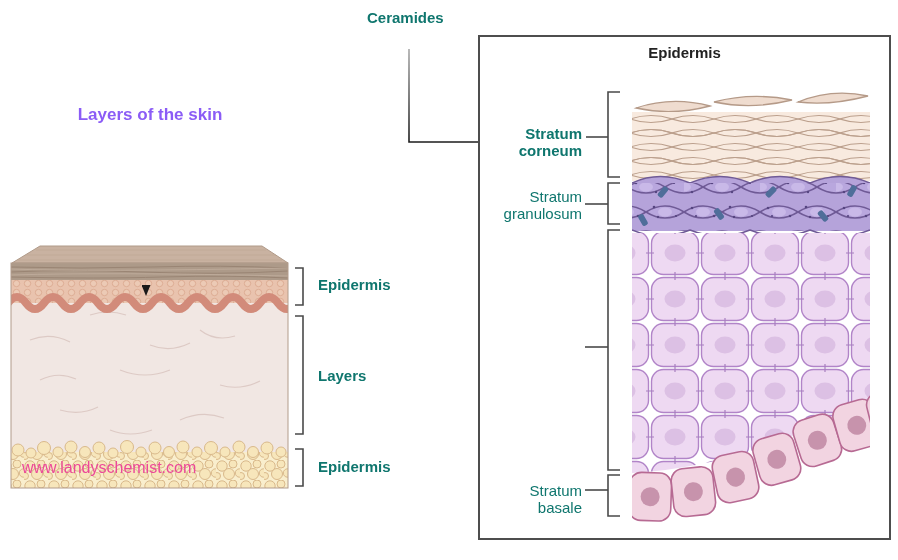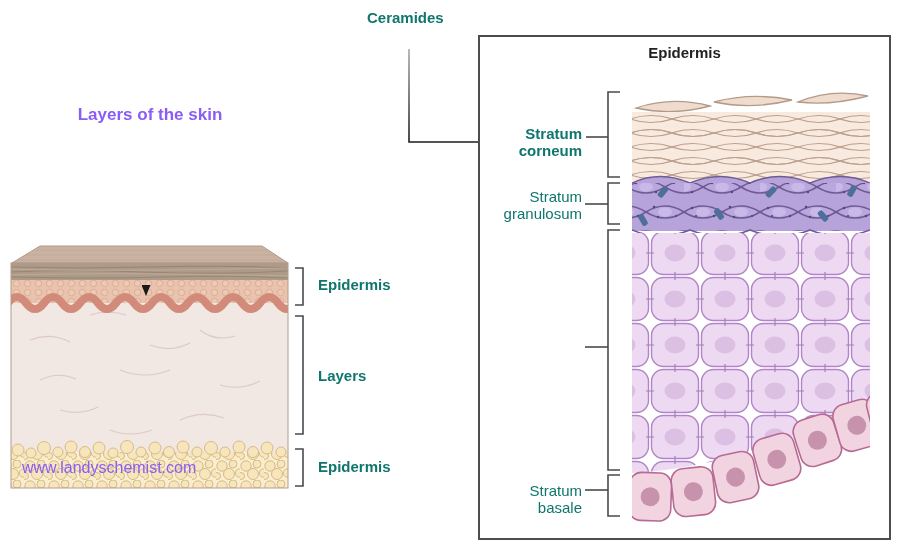--- a/index.html
+++ b/index.html
@@ -15,21 +15,21 @@
   .title {
     position:absolute; left:40px; top:105px; width:220px; text-align:center;
     font-size:17px; font-weight:700; color:#8b5cf6;
   }
   .ceramides { position:absolute; left:367px; top:9px; font-weight:600; }
   .panel-title {
     position:absolute; left:479px; top:44px; width:411px; text-align:center;
     font-size:15px; font-weight:700; color:#222;
   }
   .watermark {
-    position:absolute; left:22px; top:459px; font-size:16px; color:#8b5cf6;
+    position:absolute; left:22px; top:459px; font-size:16px; color:#ec4899;
   }
   .left-label   { left:318px; }
   .right-label  { left:455px; width:127px; text-align:right; }
 </style>
 </head>
 <body>
 
 <div class="stage">
 
 <svg class="art" width="898" height="560" viewBox="0 0 898 560">

